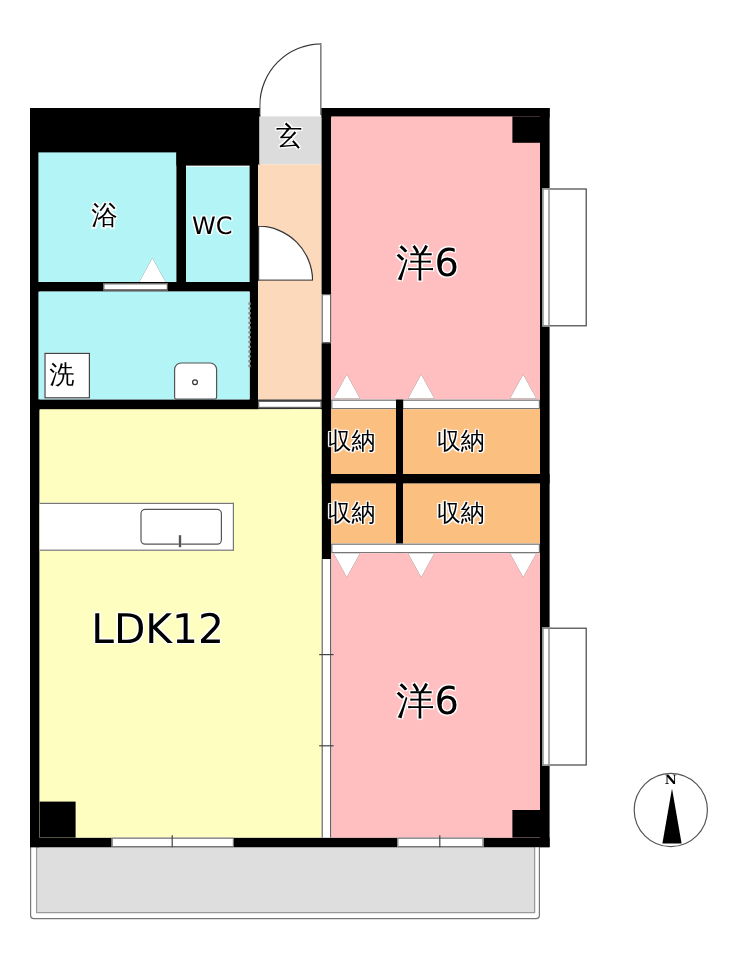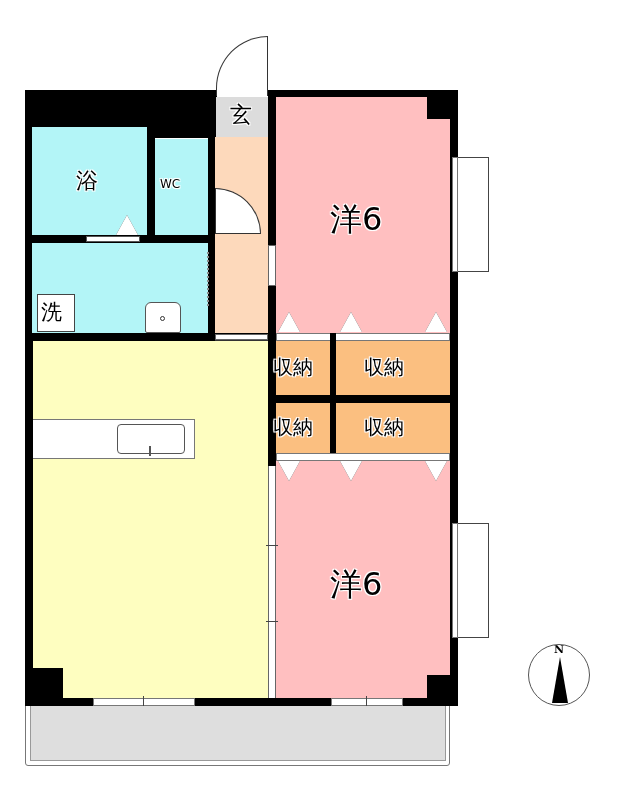--- a/index.html
+++ b/index.html
@@ -23,21 +23,21 @@
   <div class="wall" style="left:268px;top:90px;width:190px;height:8px;"></div>
   <div class="wall" style="left:25px;top:90px;width:8px;height:616px;"></div>
   <div class="wall" style="left:450px;top:90px;width:8px;height:616px;"></div>
   <div class="wall" style="left:25px;top:698px;width:433px;height:8px;"></div>
 
   <div class="room" style="left:32px;top:127px;width:115px;height:108px;background:#b3f5f7;"></div>
   <div class="label" style="left:76px;top:170px;font-size:22px;">浴</div>
   <div class="wall" style="left:147px;top:127px;width:8px;height:115px;"></div>
 
   <div class="room" style="left:155px;top:139px;width:53px;height:96px;background:#b3f5f7;"></div>
-  <div class="label" style="left:160px;top:178px;font-size:12px;">WC</div>
+  <div class="label" style="left:160px;top:178px;font-size:20px;">WC</div>
   <div class="wall" style="left:208px;top:127px;width:7px;height:214px;"></div>
 
   <div class="wall" style="left:32px;top:235px;width:183px;height:8px;"></div>
   <div class="abs" style="left:86px;top:236px;width:54px;height:6px;background:#fff;border:1px solid #555;"></div>
   <div class="abs" style="left:116px;top:215px;width:0;height:0;border-left:11px solid transparent;border-right:11px solid transparent;border-bottom:20px solid #fff;filter:drop-shadow(0 0 0.6px #333);"></div>
 
   <div class="room" style="left:32px;top:243px;width:176px;height:90px;background:#b3f5f7;"></div>
   <div class="abs" style="left:37px;top:294px;width:38px;height:38px;background:#fff;border:1px solid #444;"></div>
   <div class="label" style="left:41px;top:302px;font-size:21px;">洗</div>
   <div class="abs" style="left:145px;top:302px;width:36px;height:31px;background:#fff;border:1px solid #555;border-radius:6px 6px 2px 2px;">
@@ -99,20 +99,21 @@
   <div class="abs" style="left:278px;top:461px;width:0;height:0;border-left:11px solid transparent;border-right:11px solid transparent;border-top:20px solid #fff;filter:drop-shadow(0 0 0.6px #333);"></div>
   <div class="abs" style="left:340px;top:461px;width:0;height:0;border-left:11px solid transparent;border-right:11px solid transparent;border-top:20px solid #fff;filter:drop-shadow(0 0 0.6px #333);"></div>
   <div class="abs" style="left:425px;top:461px;width:0;height:0;border-left:11px solid transparent;border-right:11px solid transparent;border-top:20px solid #fff;filter:drop-shadow(0 0 0.6px #333);"></div>
 
   <div class="room" style="left:33px;top:341px;width:235px;height:357px;background:#fefec0;"></div>
   <div class="wall" style="left:33px;top:668px;width:30px;height:30px;"></div>
 
   <div class="abs" style="left:33px;top:419px;width:162px;height:40px;background:#fff;border:1px solid #777;border-left:none;"></div>
   <div class="abs" style="left:117px;top:424px;width:68px;height:30px;border:1px solid #555;border-radius:4px;background:#fff;"></div>
   <div class="abs" style="left:149px;top:446px;width:2px;height:10px;background:#fff;border:1px solid #555;"></div>
+  <div class="label" style="left:76px;top:508px;font-size:34px;">LDK12</div>
 
   <div class="abs" style="left:268px;top:466px;width:8px;height:232px;background:#fff;border-left:1px solid #666;border-right:1px solid #666;"></div>
   <div class="abs" style="left:266px;top:545px;width:12px;height:1px;background:#444;"></div>
   <div class="abs" style="left:266px;top:621px;width:12px;height:1px;background:#444;"></div>
 
   <div class="abs" style="left:93px;top:698px;width:102px;height:8px;background:#fff;border:1px solid #777;"></div>
   <div class="abs" style="left:143px;top:696px;width:1px;height:10px;background:#444;"></div>
   <div class="abs" style="left:331px;top:698px;width:72px;height:8px;background:#fff;border:1px solid #777;"></div>
   <div class="abs" style="left:366px;top:696px;width:1px;height:10px;background:#444;"></div>
 

